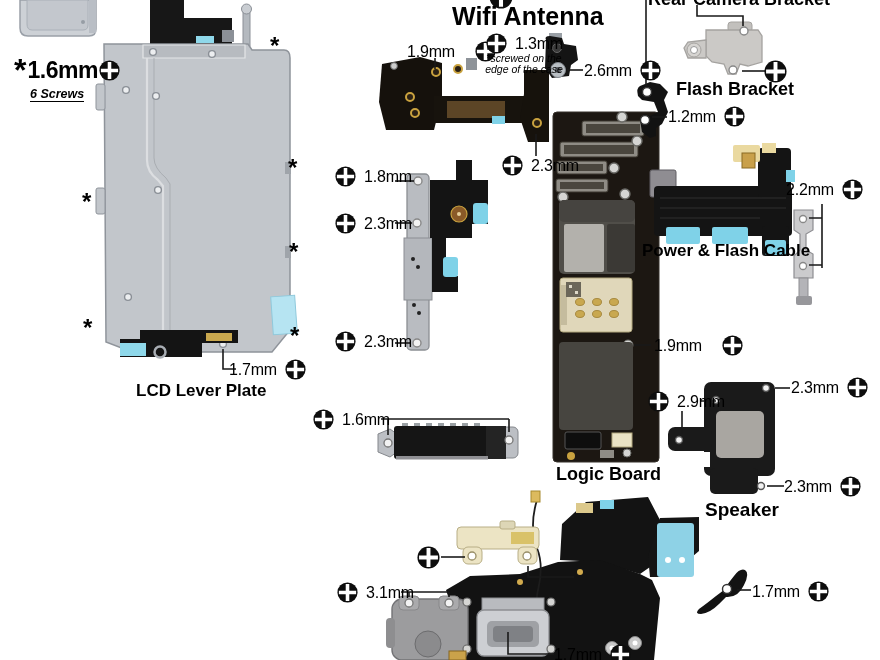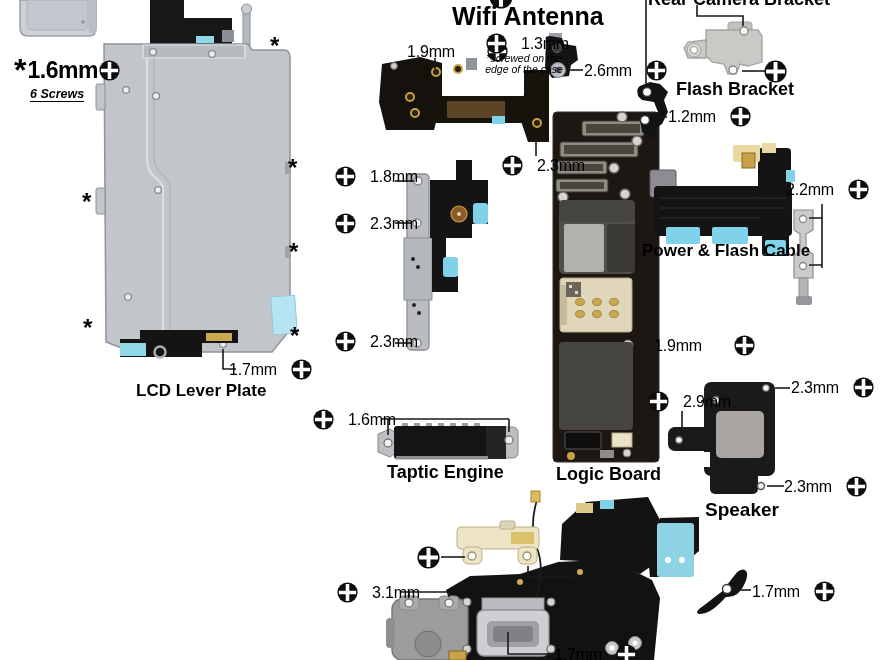--- a/index.html
+++ b/index.html
@@ -1,21 +1,21 @@
 <!DOCTYPE html>
 <html><head>
 <meta charset="utf-8">
 <style>
   html,body{margin:0;padding:0;background:#fff;}
   .canvas{
     position:relative;width:880px;height:660px;background:#ffffff;
     overflow:hidden;font-family:"Liberation Sans",sans-serif;color:#000;
   }
   #artwork{position:absolute;left:0;top:0;z-index:1;}
-  .mm{position:absolute;z-index:3;display:flex;align-items:center;gap:14px;
+  .mm{position:absolute;z-index:3;display:flex;align-items:center;gap:8px;
       font-size:16px;font-weight:400;line-height:21px;white-space:nowrap;letter-spacing:-0.2px;}
   .screw-ic{width:21px;height:21px;flex:0 0 auto;display:block;}
   .part-label{position:absolute;z-index:3;font-weight:bold;white-space:nowrap;}
   .ast{position:absolute;z-index:3;font-size:24px;font-weight:bold;line-height:20px;}
   .note-sm{position:absolute;z-index:3;font-size:10.5px;font-style:italic;line-height:11px;
            text-align:center;width:92px;}
   .big-note{position:absolute;left:14px;top:56px;z-index:3;}
   .big-row{display:flex;align-items:flex-start;gap:1px;}
   .big-ast{font-size:32px;font-weight:bold;line-height:28px;}
   .big-size{font-size:23px;font-weight:bold;line-height:28px;letter-spacing:-0.5px;}
@@ -456,16 +456,15 @@
   <svg class="screw-ic icon-abs" style="left:417px;top:546px;width:23px;height:23px">
       <use href="#screw-glyph"></use>
     </svg>
 
   <div class="part-label" style="left:452px;top:2px;font-size:25px">Wifi Antenna</div>
   <div class="part-label" style="left:648px;top:-11px;font-size:18px">Rear Camera Bracket</div>
   <div class="part-label" style="left:676px;top:79px;font-size:18px">Flash Bracket</div>
   <div class="part-label" style="left:136px;top:381px;font-size:17px">LCD Lever Plate</div>
   <div class="part-label" style="left:642px;top:241px;font-size:17px">Power &amp; Flash Cable</div>
   <div class="part-label" style="left:556px;top:464px;font-size:18px">Logic Board</div>
-  <div class="part-label" style="left:387px;top:462px;font-size:18px">Taptic Engine</div>
   <div class="part-label" style="left:705px;top:499px;font-size:19px">Speaker</div>
 
 </div>
 
 </body></html>

